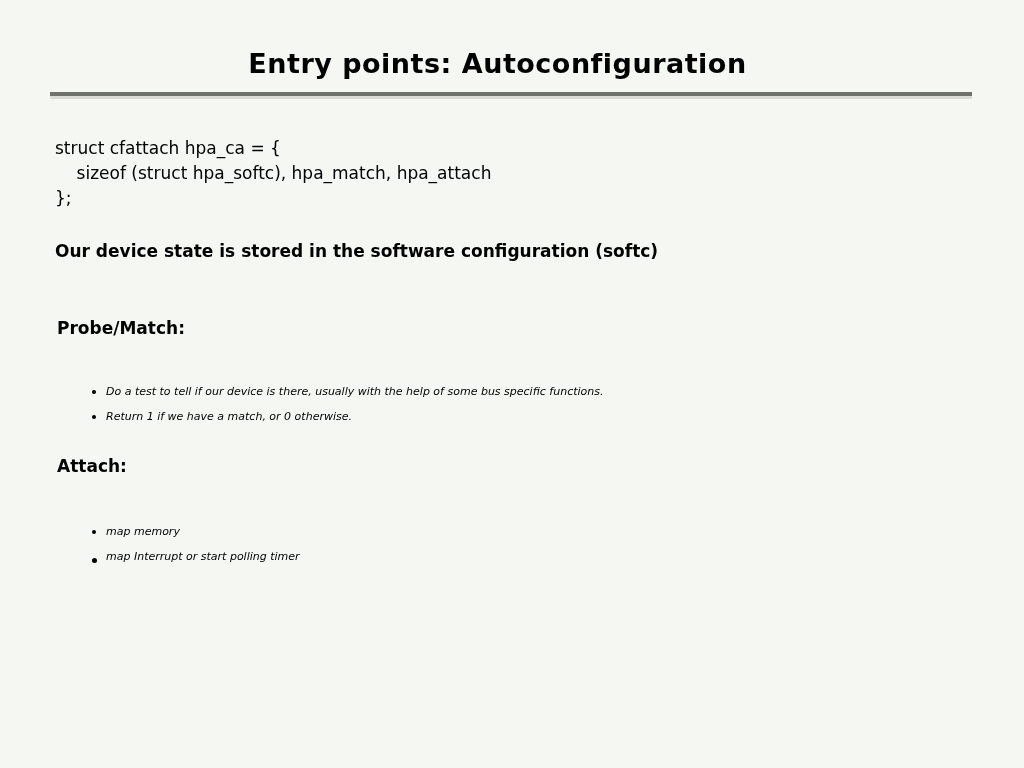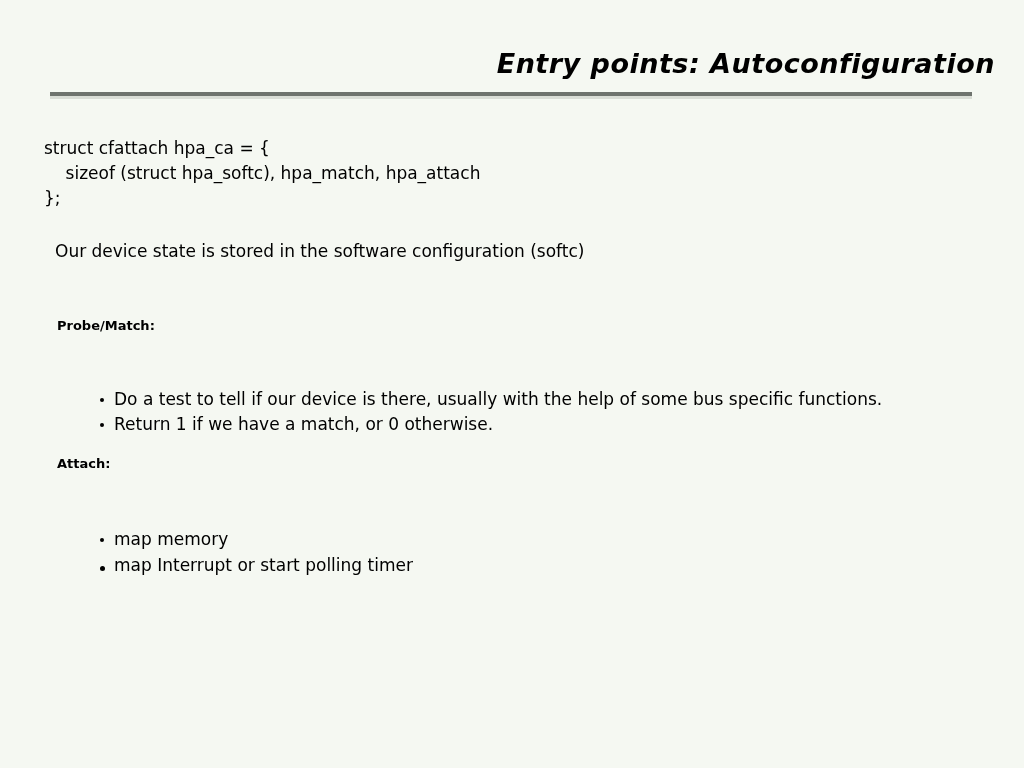--- a/index.html
+++ b/index.html
@@ -20,74 +20,74 @@
     position: absolute;
     inset: 0;
   }
 
   
   .title {
     position: absolute;
     left: 0;
     top: 48px;
     width: 995px;
-    text-align: right;
+    text-align: center;
     font-size: 27px;
     font-weight: bold;
     letter-spacing: 0.5px;
     color: #000;
     white-space: nowrap;
-    font-style: italic;
   }
 
   .title-rule {
     position: absolute;
     left: 50px;
     top: 92px;
     width: 922px;
     height: 4px;
     background: #6e736e;
     box-shadow: 0 3px 0 0 #d9ddd6;
   }
 
   
   .code-block {
     position: absolute;
-    left: 44px;
+    left: 55px;
     top: 136px;
     font-size: 17px;
     line-height: 25px;
     white-space: pre;
   }
 
   .paragraph {
     position: absolute;
     left: 55px;
     top: 239px;
     font-size: 17px;
     line-height: 25px;
   }
-  .paragraph div { white-space: nowrap; }
+  .paragraph div { white-space: nowrap; font-weight: bold; }
 
   .section-heading {
     position: absolute;
     left: 57px;
-    font-size: 13px;
+    font-size: 17px;
     font-weight: bold;
     white-space: nowrap;
   }
   .section-heading.probe { top: 318px; }
   .section-heading.attach { top: 456px; }
 
   .bullet-list {
     position: absolute;
-    font-size: 17px;
+    font-size: 11px;
     list-style: none;
-    margin: 16px;
+    margin: 8px;
     padding: 0;
+    font-style: italic;
   }
   .bullet-list.probe { left: 84px; top: 371px; }
   .bullet-list.attach { left: 84px; top: 511px; }
 
   .bullet-list li {
     position: relative;
     padding-left: 14px;
     line-height: 25px;
     white-space: nowrap;
   }

